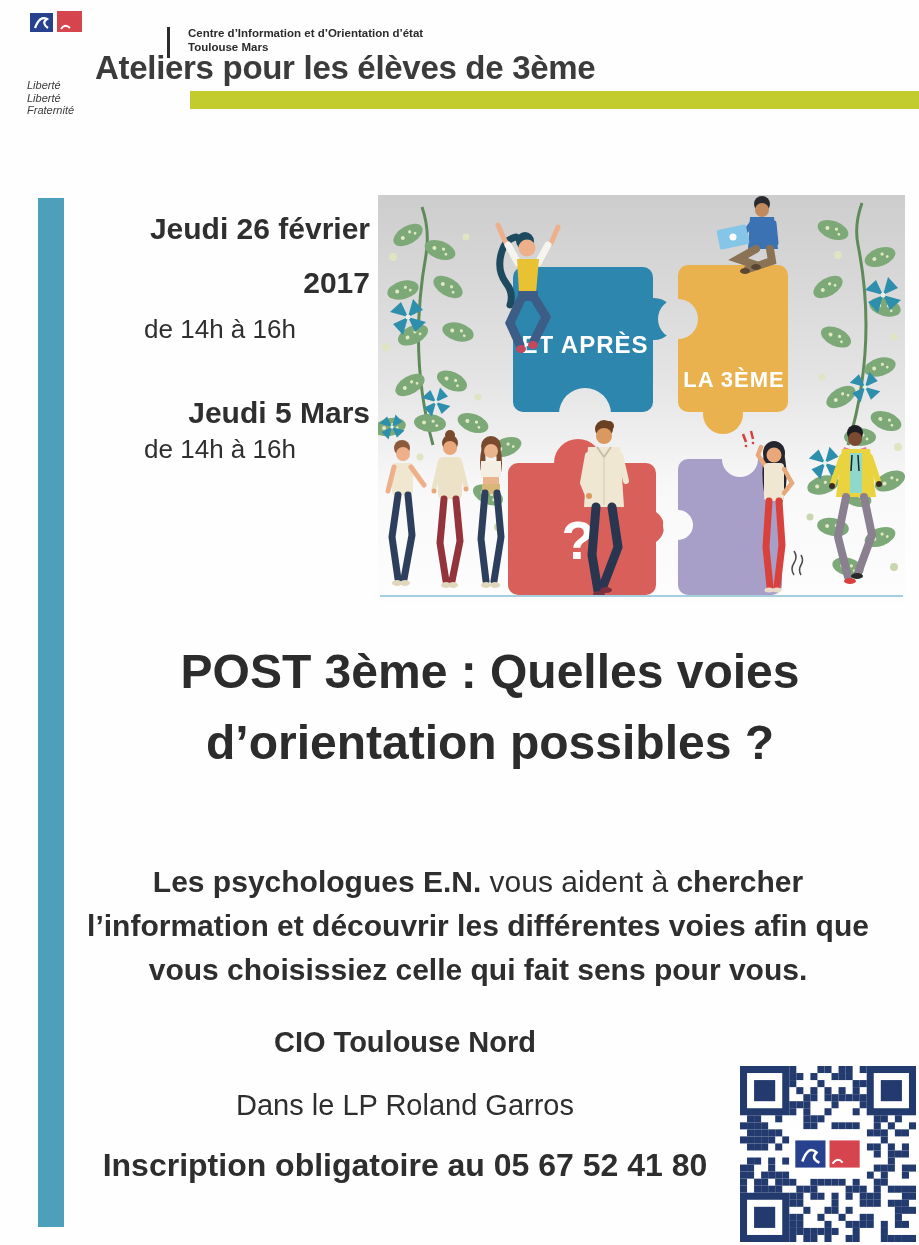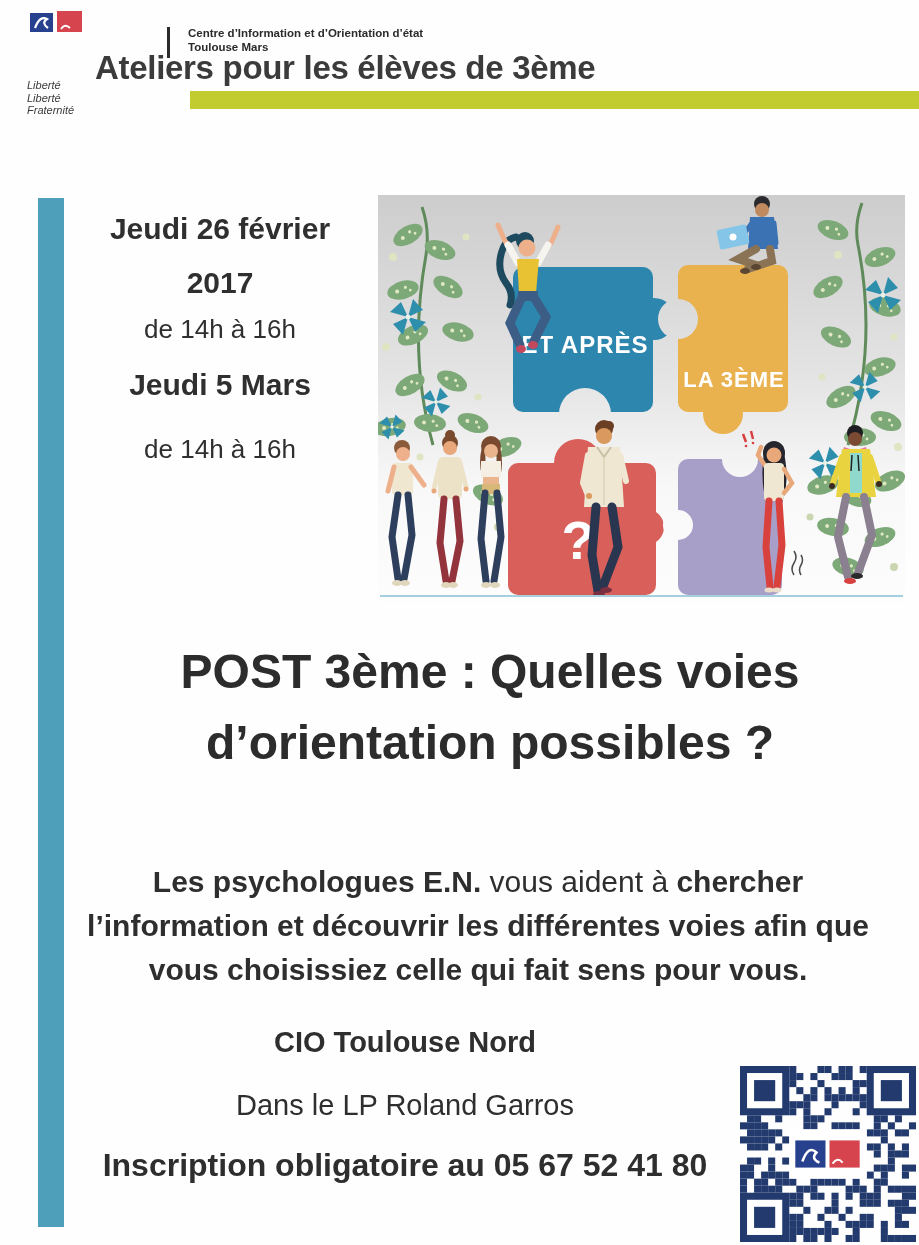--- a/index.html
+++ b/index.html
@@ -18,24 +18,24 @@
          line-height:14px; color:#2b2b2b; }
   .main-title { position:absolute; left:95px; top:49px; width:824px; 
                 font-size:33px; font-weight:bold; letter-spacing:-0.3px; color:#3b3b3b; }
   .green-bar { position:absolute; left:190px; top:91px; width:729px; height:18px;
                background:var(--accent-green-bar,#c3cc2e); }
 
   
   .teal-bar { position:absolute; left:38px; top:198px; width:26px; height:1029px;
               background:var(--accent-teal-bar,#4d9fba); }
   .date-line { position:absolute; left:70px; width:300px; text-align:center; color:#2f2f2f; }
-  .d-bold { font-size:30px; font-weight:bold; }
+  .d-bold { font-size:30px; font-weight:bold;text-align:right; }
   .d-reg  { font-size:26px; }
   .d1-day  { top:212px; } .d1-year { top:266px; } .d1-time { top:314px; }
-  .d2-day  { top:368px; } .d2-time { top:434px; }
+  .d2-day  { top:396px; } .d2-time { top:434px; }
 
   
   .illustration { position:absolute; left:378px; top:195px; width:527px; height:407px; }
   .puzzle-label { font-family:"Liberation Sans", sans-serif; font-weight:bold; fill:#ffffff; }
 
   
   .post-heading { position:absolute; left:50px; top:636px; width:880px; text-align:center;
                   font-size:48px; font-weight:bold; line-height:71px; color:#2c2c2c; }
   .para { position:absolute; left:70px; top:860px; width:816px; text-align:center;
           font-size:30px; line-height:44px; color:#2e2e2e; }

